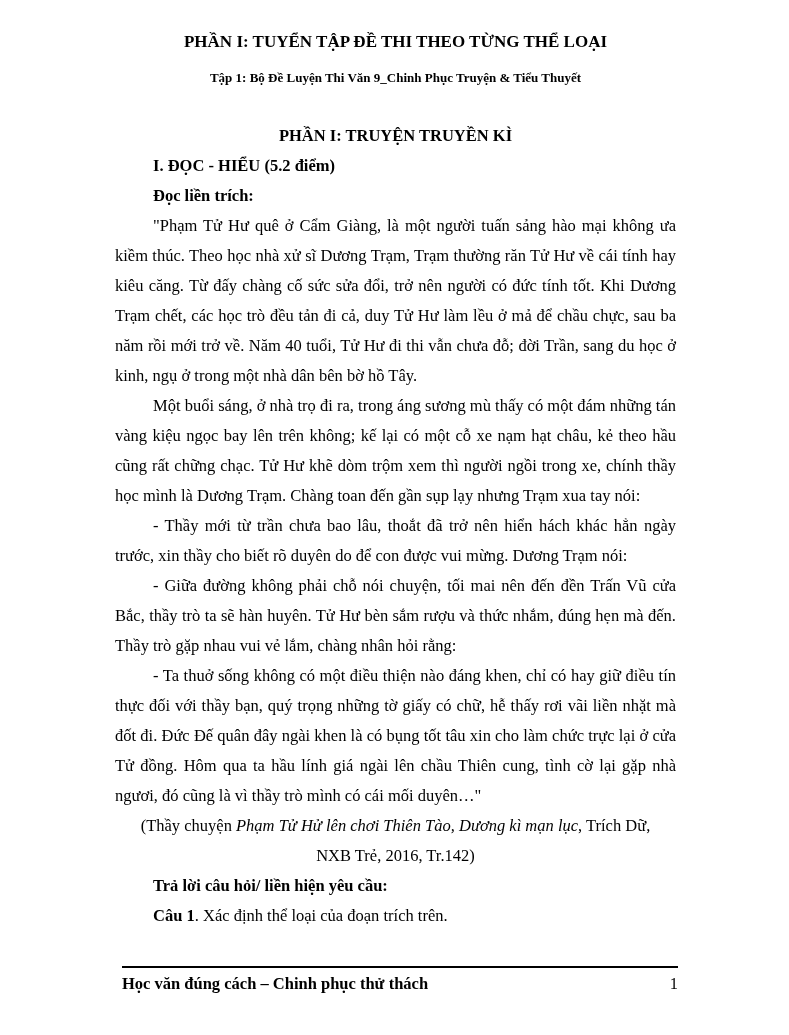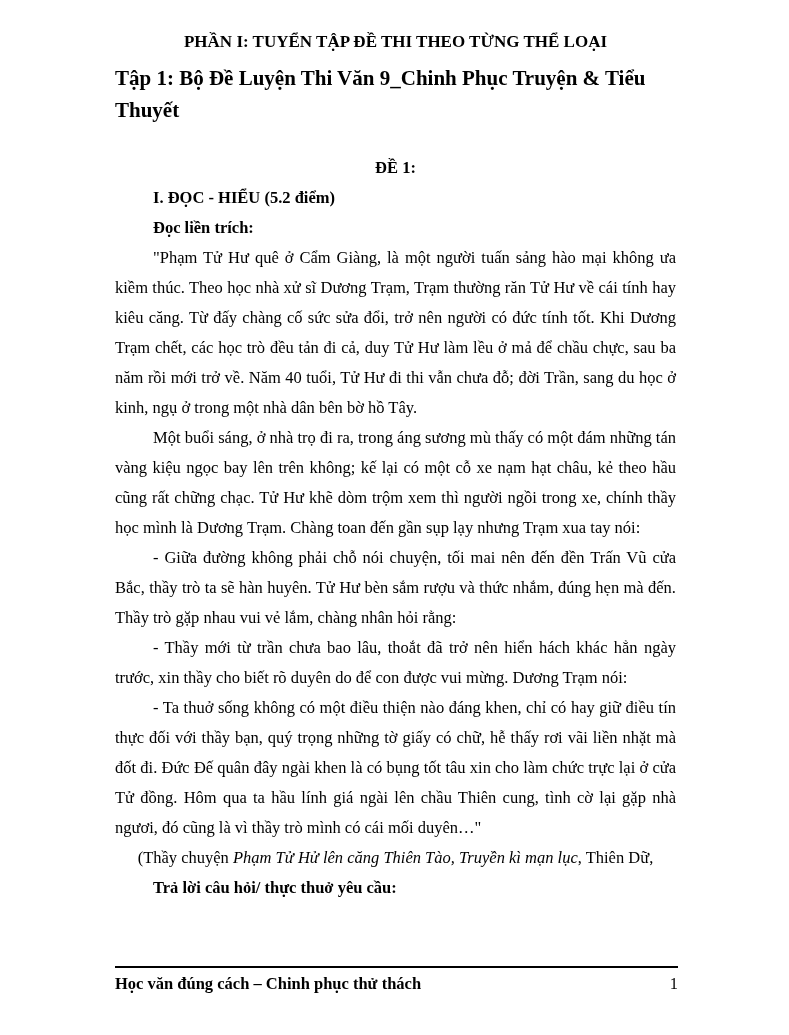--- a/index.html
+++ b/index.html
@@ -23,23 +23,23 @@
     line-height: 30px;
   }
   .doc-header-line1 {
     text-align: center;
     font-weight: bold;
     font-size: 17px;
     line-height: 32px;
     margin-bottom: 4px;
   }
   .doc-header-line2 {
-    text-align: left;
+    text-align: center;
     font-weight: bold;
-    font-size: 21px;
+    font-size: 13px;
     line-height: 32px;
     margin-bottom: 27px;
   }
   .section-title {
     text-align: center;
     font-weight: bold;
     line-height: 30px;
   }
   .exam-number {
     text-align: center;
@@ -68,21 +68,21 @@
     margin: 0;
     padding-left: 38px;
     line-height: 30px;
   }
   p.question .q-label {
     font-weight: bold;
   }
   .footer {
     position: absolute;
     top: 958px;
-    left: 115px;
+    left: 122px;
     right: 111px;
     border-top: 2px solid #000000;
     padding-top: 6px;
     display: flex;
     justify-content: space-between;
     align-items: baseline;
     font-size: 16.5px;
   }
   .footer .footer-left {
     font-weight: bold;
@@ -93,37 +93,39 @@
 </style>
 </head>
 <body>
 
 <div class="page">
   <div class="content">
 
     <div class="doc-header-line1">PHẦN I: TUYỂN TẬP ĐỀ THI THEO TỪNG THỂ LOẠI</div>
     <div class="doc-header-line2">Tập 1: Bộ Đề Luyện Thi Văn 9_Chinh Phục Truyện &amp; Tiểu Thuyết</div>
 
-    <div class="exam-number">ĐỀ 1:</div>
+    <div class="section-title">PHẦN I: TRUYỆN TRUYỀN KÌ</div>
 
     <div class="heading-indent">I. ĐỌC - HIỂU (5.2 điểm)</div>
     <div class="heading-indent">Đọc liền trích:</div>
 
     <p class="para">"Phạm Tử Hư quê ở Cẩm Giàng, là một người tuấn sảng hào mại không ưa kiềm thúc. Theo học nhà xử sĩ Dương Trạm, Trạm thường răn Tử Hư về cái tính hay kiêu căng. Từ đấy chàng cố sức sửa đổi, trở nên người có đức tính tốt. Khi Dương Trạm chết, các học trò đều tản đi cả, duy Tử Hư làm lều ở mả để chầu chực, sau ba năm rồi mới trở về. Năm 40 tuổi, Tử Hư đi thi vẫn chưa đỗ; đời Trần, sang du học ở kinh, ngụ ở trong một nhà dân bên bờ hồ Tây.</p>
     <p class="para">Một buổi sáng, ở nhà trọ đi ra, trong áng sương mù thấy có một đám những tán vàng kiệu ngọc bay lên trên không; kế lại có một cỗ xe nạm hạt châu, kẻ theo hầu cũng rất chững chạc. Tử Hư khẽ dòm trộm xem thì người ngồi trong xe, chính thầy học mình là Dương Trạm. Chàng toan đến gần sụp lạy nhưng Trạm xua tay nói:</p>
+    <p class="para">- Thầy mới từ trần chưa bao lâu, thoắt đã trở nên hiển hách khác hẳn ngày trước, xin thầy cho biết rõ duyên do để con được vui mừng. Dương Trạm nói:</p>
     <p class="para">- Giữa đường không phải chỗ nói chuyện, tối mai nên đến đền Trấn Vũ cửa Bắc, thầy trò ta sẽ hàn huyên. Tử Hư bèn sắm rượu và thức nhắm, đúng hẹn mà đến. Thầy trò gặp nhau vui vẻ lắm, chàng nhân hỏi rằng:</p>
-    <p class="para">- Thầy mới từ trần chưa bao lâu, thoắt đã trở nên hiển hách khác hẳn ngày trước, xin thầy cho biết rõ duyên do để con được vui mừng. Dương Trạm nói:</p>
     <p class="para">- Ta thuở sống không có một điều thiện nào đáng khen, chỉ có hay giữ điều tín thực đối với thầy bạn, quý trọng những tờ giấy có chữ, hễ thấy rơi vãi liền nhặt mà đốt đi. Đức Đế quân đây ngài khen là có bụng tốt tâu xin cho làm chức trực lại ở cửa Tử đồng. Hôm qua ta hầu lính giá ngài lên chầu Thiên cung, tình cờ lại gặp nhà ngươi, đó cũng là vì thầy trò mình có cái mối duyên…"</p>
 
     <div class="citation">
-      <div class="citation-line1"><span>(Thầy chuyện </span><span class="italic">Phạm Tử Hử lên căng Thiên Tào, Truyền kì mạn lục</span><span>, Thiên Dữ,</span></div>
+      <div class="citation-line1"><span>(Thầy chuyện </span><span class="italic">Phạm Tử Hử lên chơi Thiên Tào, Dương kì mạn lục</span><span>, Trích Dữ,</span></div>
+      <div class="citation-line2">NXB Trẻ, 2016, Tr.142)</div>
     </div>
 
-    <div class="heading-indent">Trả lời câu hỏi/ thực thuở yêu cầu:</div>
+    <div class="heading-indent">Trả lời câu hỏi/ liền hiện yêu cầu:</div>
 
+    <p class="question"><span class="q-label">Câu 1</span><span>. Xác định thể loại của đoạn trích trên.</span></p>
 
   </div>
 
   <div class="footer">
     <span class="footer-left">Học văn đúng cách – Chinh phục thử thách</span>
     <span class="footer-page">1</span>
   </div>
 </div>
 
 </body></html>

